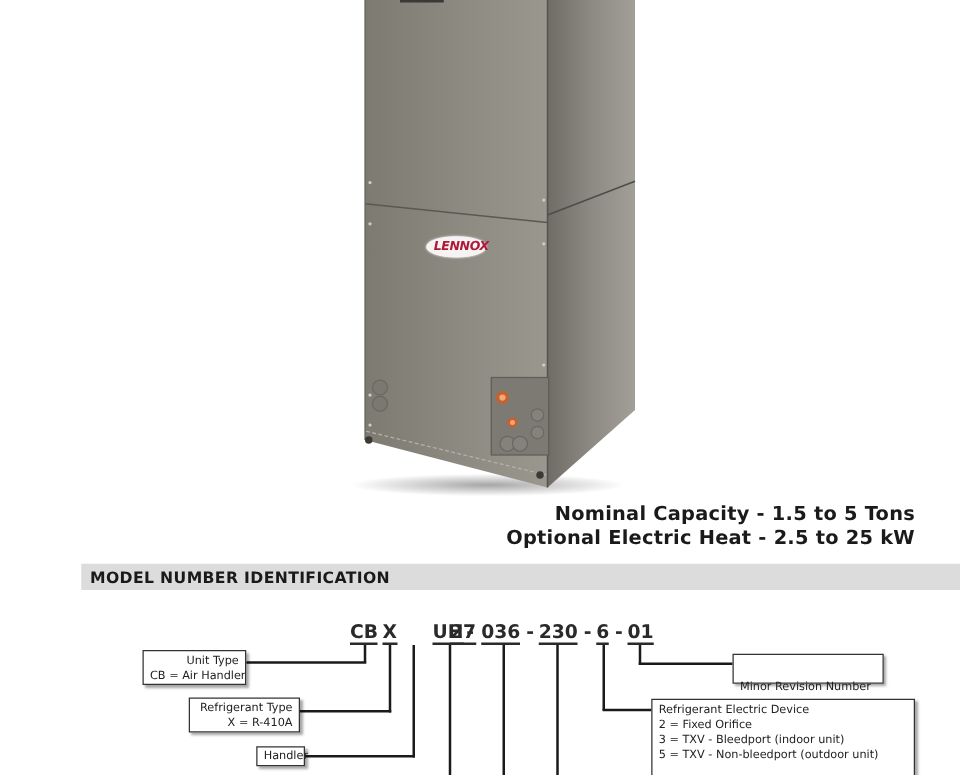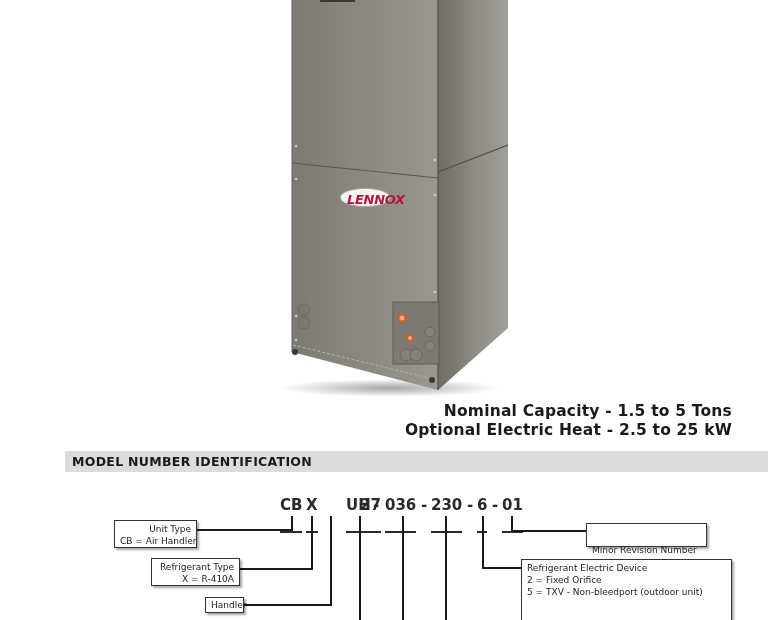--- a/index.html
+++ b/index.html
@@ -6,21 +6,21 @@
   body { width:768px; height:620px; position:relative; overflow:hidden; font-family:"Liberation Sans", sans-serif; }
   .abs { position:absolute; }
   
   .spec { position:absolute; right:36px; font-family:"DejaVu Sans", sans-serif; font-weight:bold; color:#1a1a1a; white-space:nowrap; letter-spacing:0.2px; }
   .spec1 { top:402px; font-size:15.5px; }
   .spec2 { top:421px; font-size:15.5px; }
   .band { position:absolute; left:65px; top:451px; width:768px; height:21px; background:#dcdcdc; }
   .band span { position:absolute; left:7px; top:3px; font-family:"DejaVu Sans", sans-serif; font-weight:bold; font-size:12.5px; color:#1a1a1a; letter-spacing:0.3px; }
   
   .code { position:absolute; top:497px; font-family:"DejaVu Sans", sans-serif; font-weight:bold; font-size:15px; color:#2a2a2a; white-space:nowrap; }
-  .seg { position:absolute; top:0; border-bottom:2px solid #2a2a2a; line-height:16px; padding-bottom:18px; }
+  .seg { position:absolute; top:0; border-bottom:2px solid #2a2a2a; line-height:16px; padding-bottom:1px; }
   .dash { position:absolute; top:0; line-height:16px; }
   .line { position:absolute; background:#1a1a1a; }
   .box { position:absolute; background:#fff; border:1px solid #333; box-shadow:2px 2px 2px rgba(0,0,0,0.35); font-family:"DejaVu Sans", sans-serif; font-size:9px; color:#222; line-height:12px; padding:2px 5px; box-sizing:border-box; white-space:nowrap; }
   .r { text-align:right; }
 </style>
 </head>
 <body>
 
 <svg class="abs" style="left:270px;top:0;" width="260" height="400" viewBox="270 0 260 400">
   <defs>
@@ -75,21 +75,21 @@
   <circle cx="430" cy="332" r="5" fill="#85827b" stroke="#6a6862"></circle>
   <circle cx="430" cy="346" r="5" fill="#85827b" stroke="#6a6862"></circle>
   <circle cx="406" cy="355" r="6" fill="#85827b" stroke="#6a6862"></circle>
   <circle cx="416" cy="355" r="6" fill="#85827b" stroke="#6a6862"></circle>
 
   <circle cx="295" cy="352" r="3" fill="#3a3935"></circle>
   <circle cx="432" cy="380" r="3" fill="#3a3935"></circle>
 </svg>
 
 <div class="abs" style="left:341px;top:189px;width:48px;height:17px;border-radius:50%;background:#f6f4f2;box-shadow:0 0 2px #fff;">
-  <span style="position:absolute;left:6px;top:3px;font-family:'DejaVu Sans',sans-serif;font-size:13px;font-weight:bold;font-style:italic;color:#b0183a;letter-spacing:-0.3px;text-align:right;">LENNOX</span>
+  <span style="position:absolute;left:6px;top:3px;font-family:'DejaVu Sans',sans-serif;font-size:10px;font-weight:bold;font-style:italic;color:#b0183a;letter-spacing:-0.3px;text-align:right;">LENNOX</span>
 </div>
 
 <div class="spec spec1">Nominal Capacity - 1.5 to 5 Tons</div>
 <div class="spec spec2">Optional Electric Heat - 2.5 to 25 kW</div>
 
 <div class="band">
   <span>MODEL NUMBER IDENTIFICATION</span>
 </div>
 
 <div class="code" style="left:0;width:768px;">
@@ -140,14 +140,15 @@
   <div>Handler</div>
 </div>
 
 <div class="box" style="left:586px;top:523px;width:121px;height:17px;padding-top:20px;">
   <div>Minor Revision Number</div>
 </div>
 
 <div class="box" style="left:521px;top:559px;width:211px;height:70px;padding-top:2px;">
   <div>Refrigerant Electric Device</div>
   <div>2 = Fixed Orifice</div>
+  <div>3 = TXV - Bleedport (indoor unit)</div>
   <div>5 = TXV - Non-bleedport (outdoor unit)</div>
 </div>
 
 </body></html>

